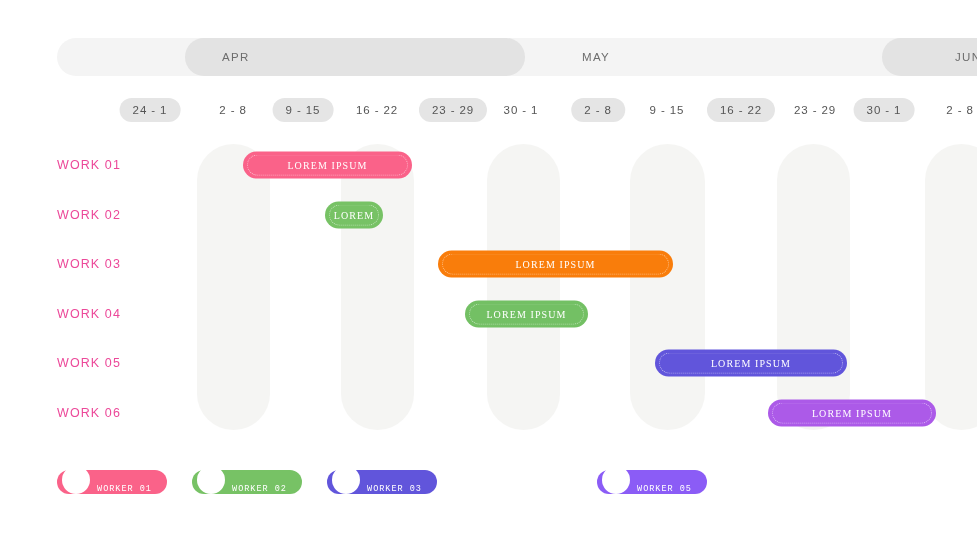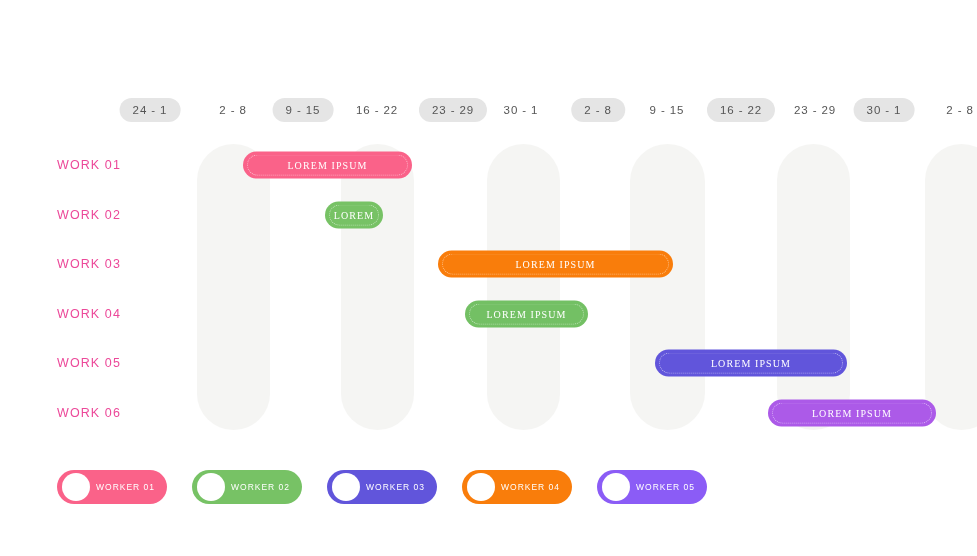--- a/index.html
+++ b/index.html
@@ -145,27 +145,28 @@
   #legend {
     position: absolute;
     left: 0;
     top: 470px;
     width: 977px;
     height: 44px;
   }
   .legend-chip {
     position: absolute;
     top: 0;
-    height: 34px;
+    height: 24px;
     border-radius: 19px;
     display: flex;
-    align-items: center;
+    align-items: flex-end;
     box-sizing: border-box;
     padding-left: 5px;
     padding-right: 14px;
+    font-family: Liberation Mono, monospace;
   }
   .legend-dot {
     width: 28px;
     height: 28px;
     border-radius: 50%;
     background: #ffffff;
     flex: 0 0 auto;
   }
   .legend-name {
     flex: 1 1 auto;
@@ -175,20 +176,34 @@
     color: #ffffff;
     white-space: nowrap;
     padding-left: 6px;
   }
 </style>
 </head>
 <body>
 
 <div id="stage">
 
+  <div id="month-row">
+    <div class="month-track"></div>
+    <div id="month-bars">
+        <div class="month-bar" style="left: 185px; width: 340px;">
+          <span class="month-label" style="margin-left: 37px;">APR</span>
+        </div>
+        <div class="month-bar alt" style="left: 525px; width: 357px;">
+          <span class="month-label" style="margin-left: 57px;">MAY</span>
+        </div>
+        <div class="month-bar" style="left: 882px; width: 135px;">
+          <span class="month-label" style="margin-left: 73px;">JUN</span>
+        </div>
+      </div>
+  </div>
 
   <div id="week-row">
       <div class="week-tick pill" style="left: 150px;">24 - 1</div>
       <div class="week-tick" style="left: 233px;">2 - 8</div>
       <div class="week-tick pill" style="left: 303px;">9 - 15</div>
       <div class="week-tick" style="left: 377px;">16 - 22</div>
       <div class="week-tick pill" style="left: 453px;">23 - 29</div>
       <div class="week-tick" style="left: 521px;">30 - 1</div>
       <div class="week-tick pill" style="left: 598px;">2 - 8</div>
       <div class="week-tick" style="left: 667px;">9 - 15</div>
@@ -249,23 +264,19 @@
         <span class="legend-name">WORKER 01</span>
       </div>
       <div class="legend-chip" style="left: 192px; width: 110px; background: rgb(119, 194, 101);">
         <span class="legend-dot"></span>
         <span class="legend-name">WORKER 02</span>
       </div>
       <div class="legend-chip" style="left: 327px; width: 110px; background: rgb(97, 85, 219);">
         <span class="legend-dot"></span>
         <span class="legend-name">WORKER 03</span>
       </div>
-      <div class="legend-chip" style="left: 462px; width: 110px; background: rgb(249, 125, 11);">
-        <span class="legend-dot"></span>
-        <span class="legend-name">WORKER 04</span>
-      </div>
       <div class="legend-chip" style="left: 597px; width: 110px; background: #8b5cf6;">
         <span class="legend-dot"></span>
         <span class="legend-name">WORKER 05</span>
       </div>
     </div>
 
 </div>
 
 </body></html>

